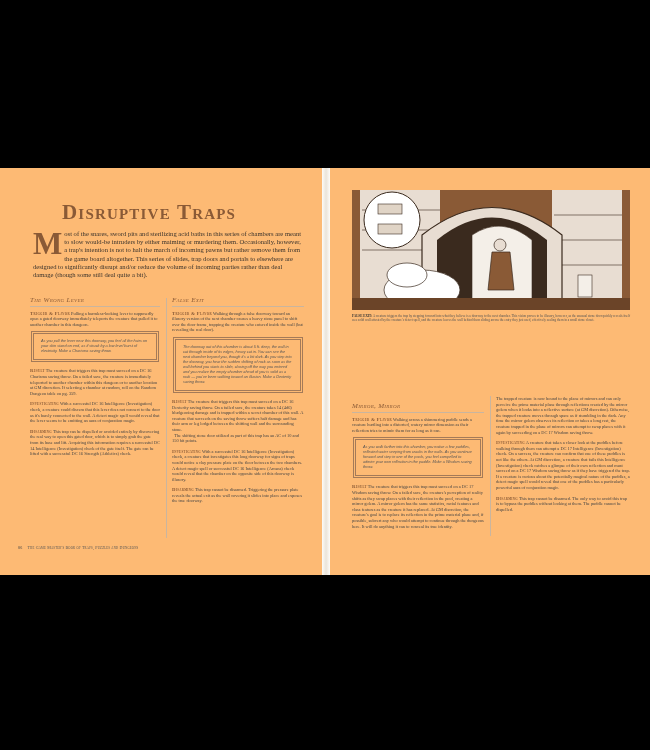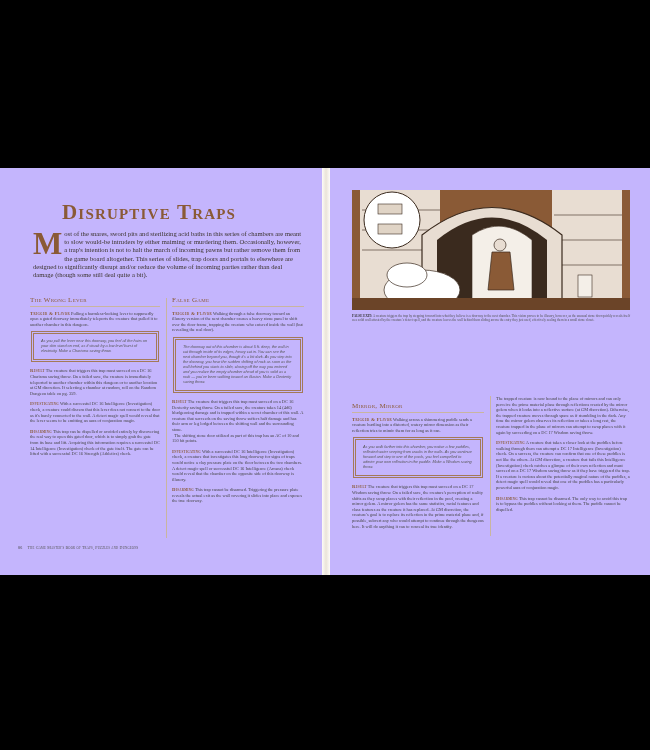--- a/index.html
+++ b/index.html
@@ -1,23 +1,23 @@
 <!DOCTYPE html>
 <html><head>
 <meta charset="utf-8">
 <style>
   html,body{margin:0;padding:0;}
   body{width:650px;height:750px;background:#000;position:relative;overflow:hidden;font-family:"Liberation Serif","DejaVu Serif",serif;}
-  .spread{position:absolute;left:0;top:168px;width:650px;height:407px;background:#c4b5fd;}
+  .spread{position:absolute;left:0;top:168px;width:650px;height:407px;background:#fdba74;}
   .gutter{position:absolute;left:322px;top:0;width:8px;height:407px;background:linear-gradient(to right,#fdfbf7,#ece6dc 45%,#e4ddd1 50%,#ece6dc 55%,#fdfbf7);}
   .title{position:absolute;left:62px;top:32px;font-size:21px;color:#8a5a36;letter-spacing:1.2px;font-variant:small-caps;font-weight:bold;}
   .intro{position:absolute;left:33px;top:62px;width:270px;font-size:6.6px;line-height:8.2px;color:#3a332c;text-align:left;}
   .dropcap{float:left;font-size:31px;line-height:25px;color:#8a5a36;margin:1px 2px 0 0;font-weight:bold;}
   .col{position:absolute;font-size:4.4px;line-height:5.6px;color:#444;}
-  .colhead{font-size:7px;color:#8a5a36;font-variant:small-caps;letter-spacing:0.3px;border-bottom:0.6px solid #c9b59f;padding-bottom:2px;margin-bottom:4px;}
+  .colhead{font-size:7px;color:#8a5a36;font-variant:small-caps;letter-spacing:0.3px;border-bottom:0.6px solid #c9b59f;padding-bottom:2px;margin-bottom:4px;font-style:italic;}
   .lbl{color:#8a5a36;font-weight:bold;font-variant:small-caps;letter-spacing:0.3px;font-size:4.8px;}
   .para{margin:0 0 5px 0;}
   .box{border:1px solid #a47a58;margin:6px 3px 8px 3px;padding:5px 7px;font-style:italic;font-family:"Liberation Sans","DejaVu Sans",sans-serif;font-size:3.8px;line-height:5px;color:#555;position:relative;outline:0.5px solid #a47a58;outline-offset:1.5px;}
   .vdiv{position:absolute;width:0.6px;background:#c9b59f;}
   .footer{position:absolute;left:18px;top:377px;font-size:4px;color:#555;font-variant:small-caps;letter-spacing:0.2px;}
   .pagenum{color:#444;margin-right:5px;}
   .illus{position:absolute;left:352px;top:22px;width:278px;height:120px;background:#8a5a36;overflow:hidden;}
   .caption{position:absolute;left:352px;top:146px;width:278px;font-size:3.3px;line-height:4.2px;color:#555;}
   .caption b{color:#333;}
 </style>
@@ -38,21 +38,21 @@
     <p class="para"><span class="lbl">Trigger &amp; Flavor</span> <span>Pulling a harmless-looking lever to supposedly open a gated doorway immediately teleports the creature that pulled it to another chamber in this dungeon.</span></p>
     <div class="box">As you pull the lever near this doorway, you feel all the hairs on your skin stand on end, as if struck by a low level burst of electricity. Make a Charisma saving throw.</div>
     <p class="para"><span class="lbl">Result</span> <span>The creature that triggers this trap must succeed on a DC 16 Charisma saving throw. On a failed save, the creature is immediately teleported to another chamber within this dungeon or to another location at GM discretion. If selecting a chamber at random, roll on the Random Dungeon table on pg. 359.</span></p>
     <p class="para"><span class="lbl">Investigating</span> <span>With a successful DC 16 Intelligence (Investigation) check, a creature could discern that this lever does not connect to the door as it's barely connected to the wall. A detect magic spell would reveal that the lever seems to be emitting an aura of conjuration magic.</span></p>
     <p class="para"><span class="lbl">Disarming</span> <span>This trap can be dispelled or avoided entirely by discovering the real way to open this gated door, which is to simply grab the gate from its base and lift. Acquiring this information requires a successful DC 14 Intelligence (Investigation) check of the gate itself. The gate can be lifted with a successful DC 16 Strength (Athletics) check.</span></p>
   </div>
 
   <div class="vdiv" style="left:166px;top:130px;height:240px;"></div>
 
   <div class="col" style="left:172px;top:130px;width:132px;">
-    <div class="colhead">False Game</div>
+    <div class="colhead">False Exit</div>
     <p class="para"><span class="lbl">Trigger &amp; Flavor</span> <span>Walking through a false doorway toward an illusory version of the next chamber causes a heavy stone panel to shift over the door frame, trapping the creature who entered inside the wall (but revealing the real door).</span></p>
     <div class="box">The doorway out of this chamber is about 5 ft. deep, the wall in cut through inside of its edges, heavy cut in. You can see the next chamber beyond you, though it's a bit dark. As you step into the doorway, you hear the sudden shifting of rock as soon as the wall behind you starts to slide, closing off the way you entered and you realize the empty chamber ahead of you is solid as a rock — you've been walking toward an illusion. Make a Dexterity saving throw.</div>
     <p class="para"><span class="lbl">Result</span> <span>The creature that triggers this trap must succeed on a DC 16 Dexterity saving throw. On a failed save, the creature takes 14 (4d6) bludgeoning damage and is trapped within a secret chamber of this wall. A creature that succeeds on the saving throw suffers half damage and has their arm or leg lodged between the shifting wall and the surrounding stone.</span><br>&nbsp;&nbsp;<span>The shifting stone door utilized as part of this trap has an AC of 10 and 150 hit points.</span></p>
     <p class="para"><span class="lbl">Investigating</span> <span>With a successful DC 16 Intelligence (Investigation) check, a creature that investigates this long doorway for signs of traps would notice a clay pressure plate on the floor between the two chambers. A detect magic spell or successful DC 16 Intelligence (Arcana) check would reveal that the chamber on the opposite side of this doorway is illusory.</span></p>
     <p class="para"><span class="lbl">Disarming</span> <span>This trap cannot be disarmed. Triggering the pressure plate reveals the actual exit as the wall covering it slides into place and exposes the true doorway.</span></p>
   </div>
 
   <div class="illus">
     <svg width="278" height="120" viewBox="0 0 278 120">
       <rect x="0" y="0" width="278" height="120" fill="#8a5a36"></rect>

